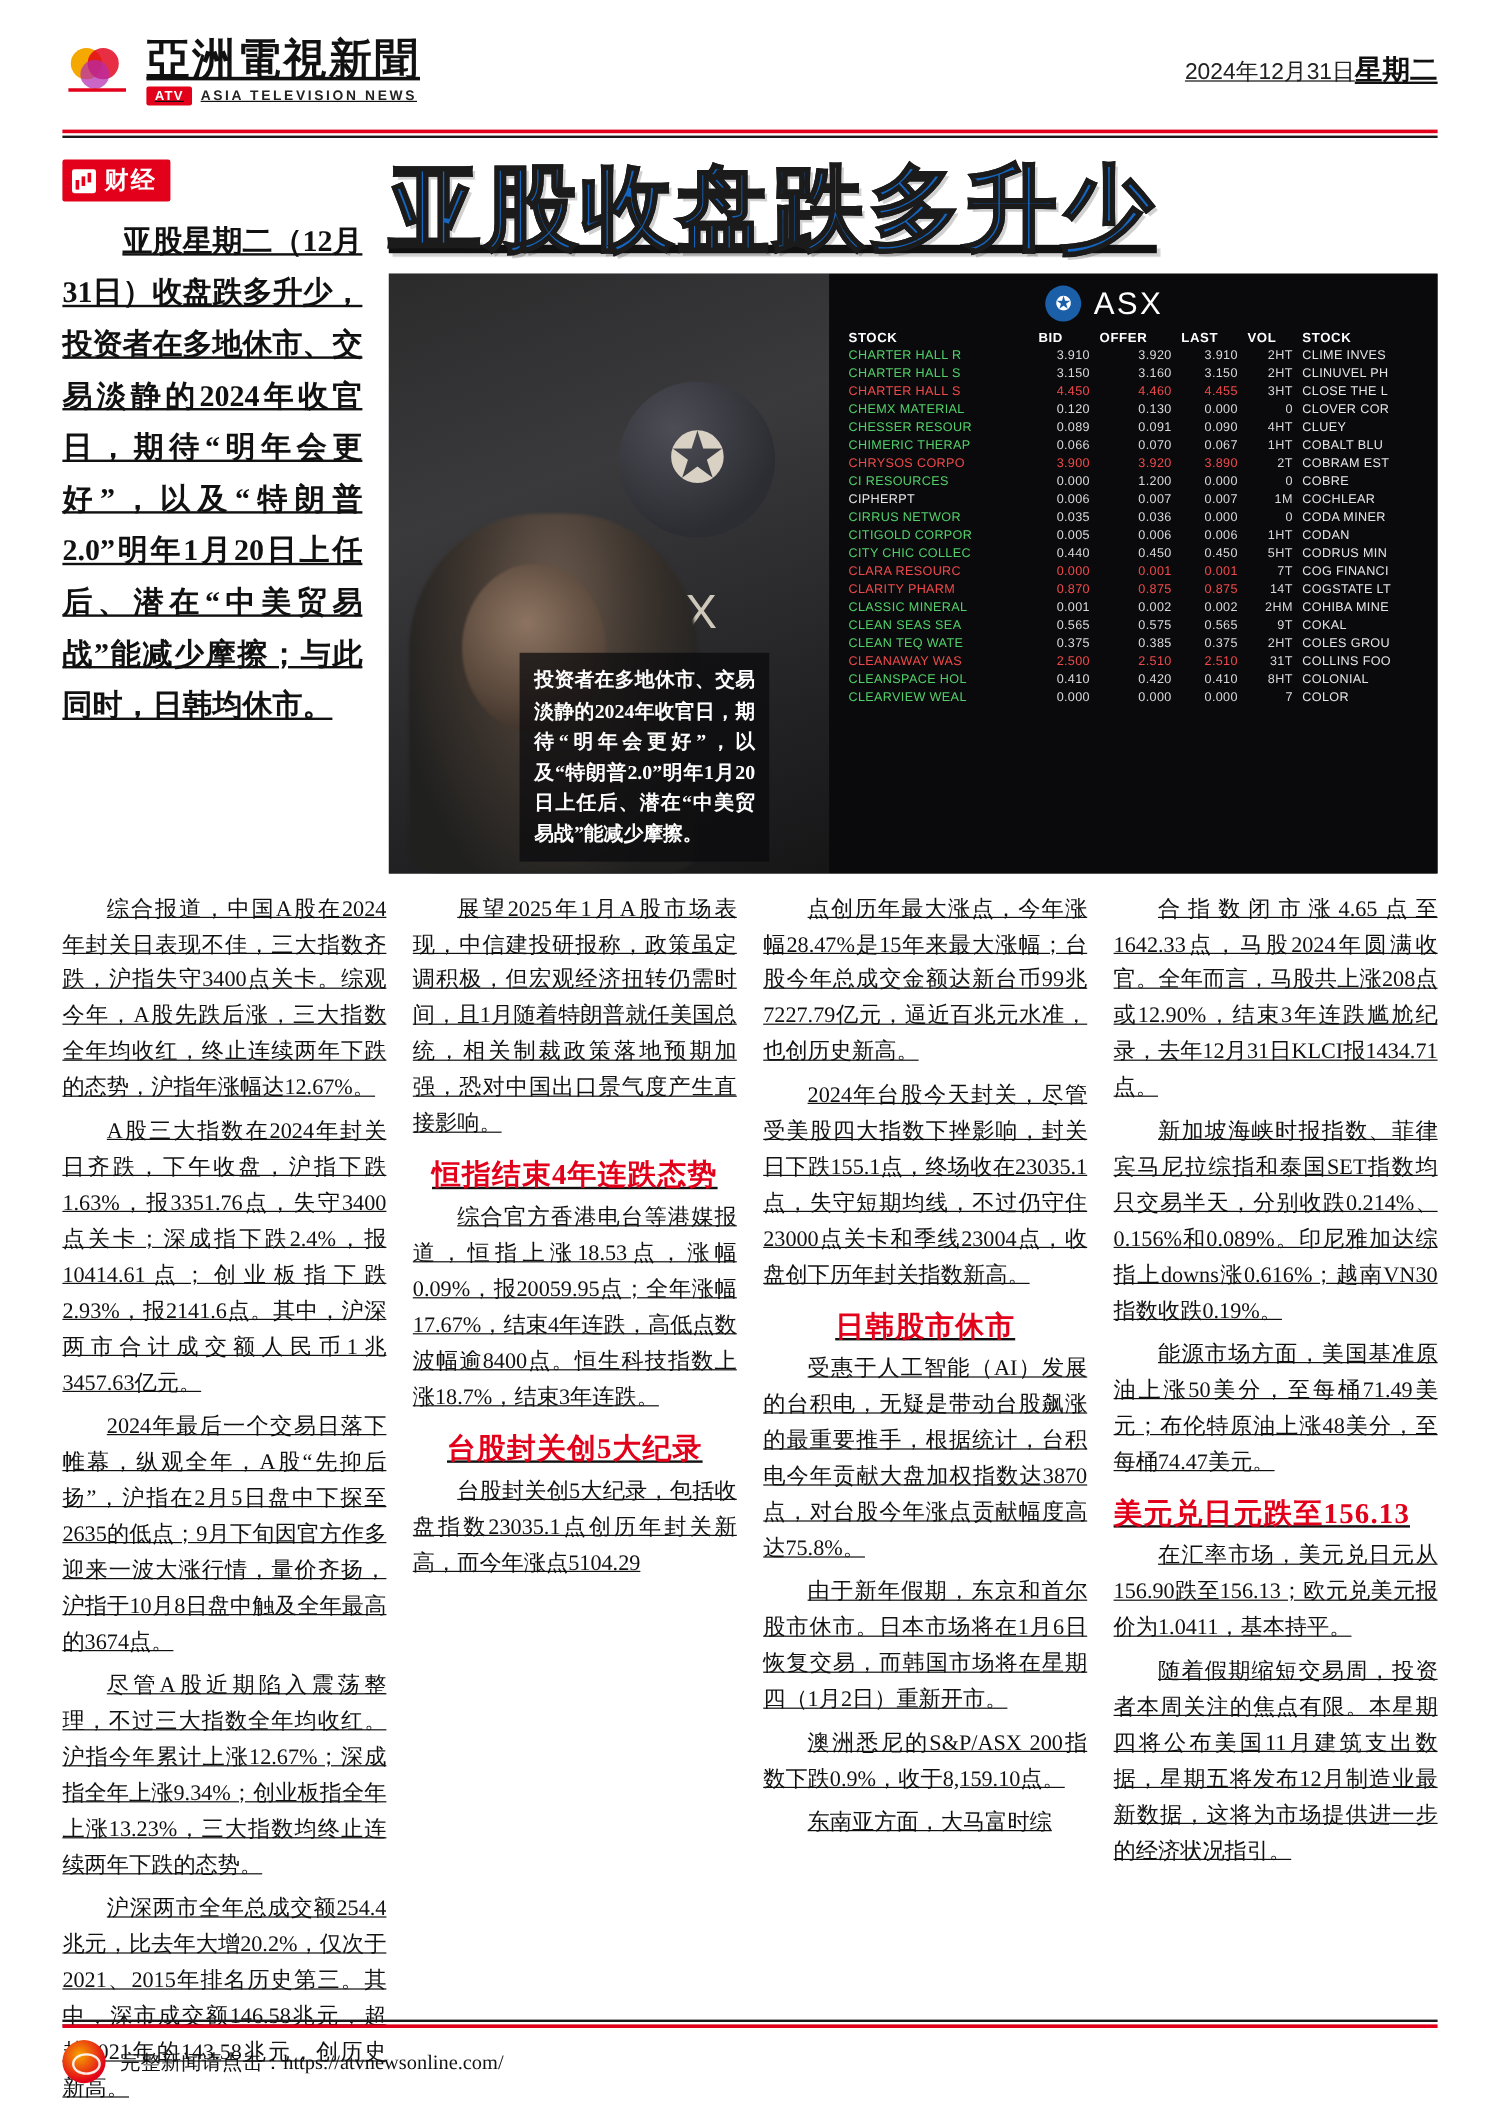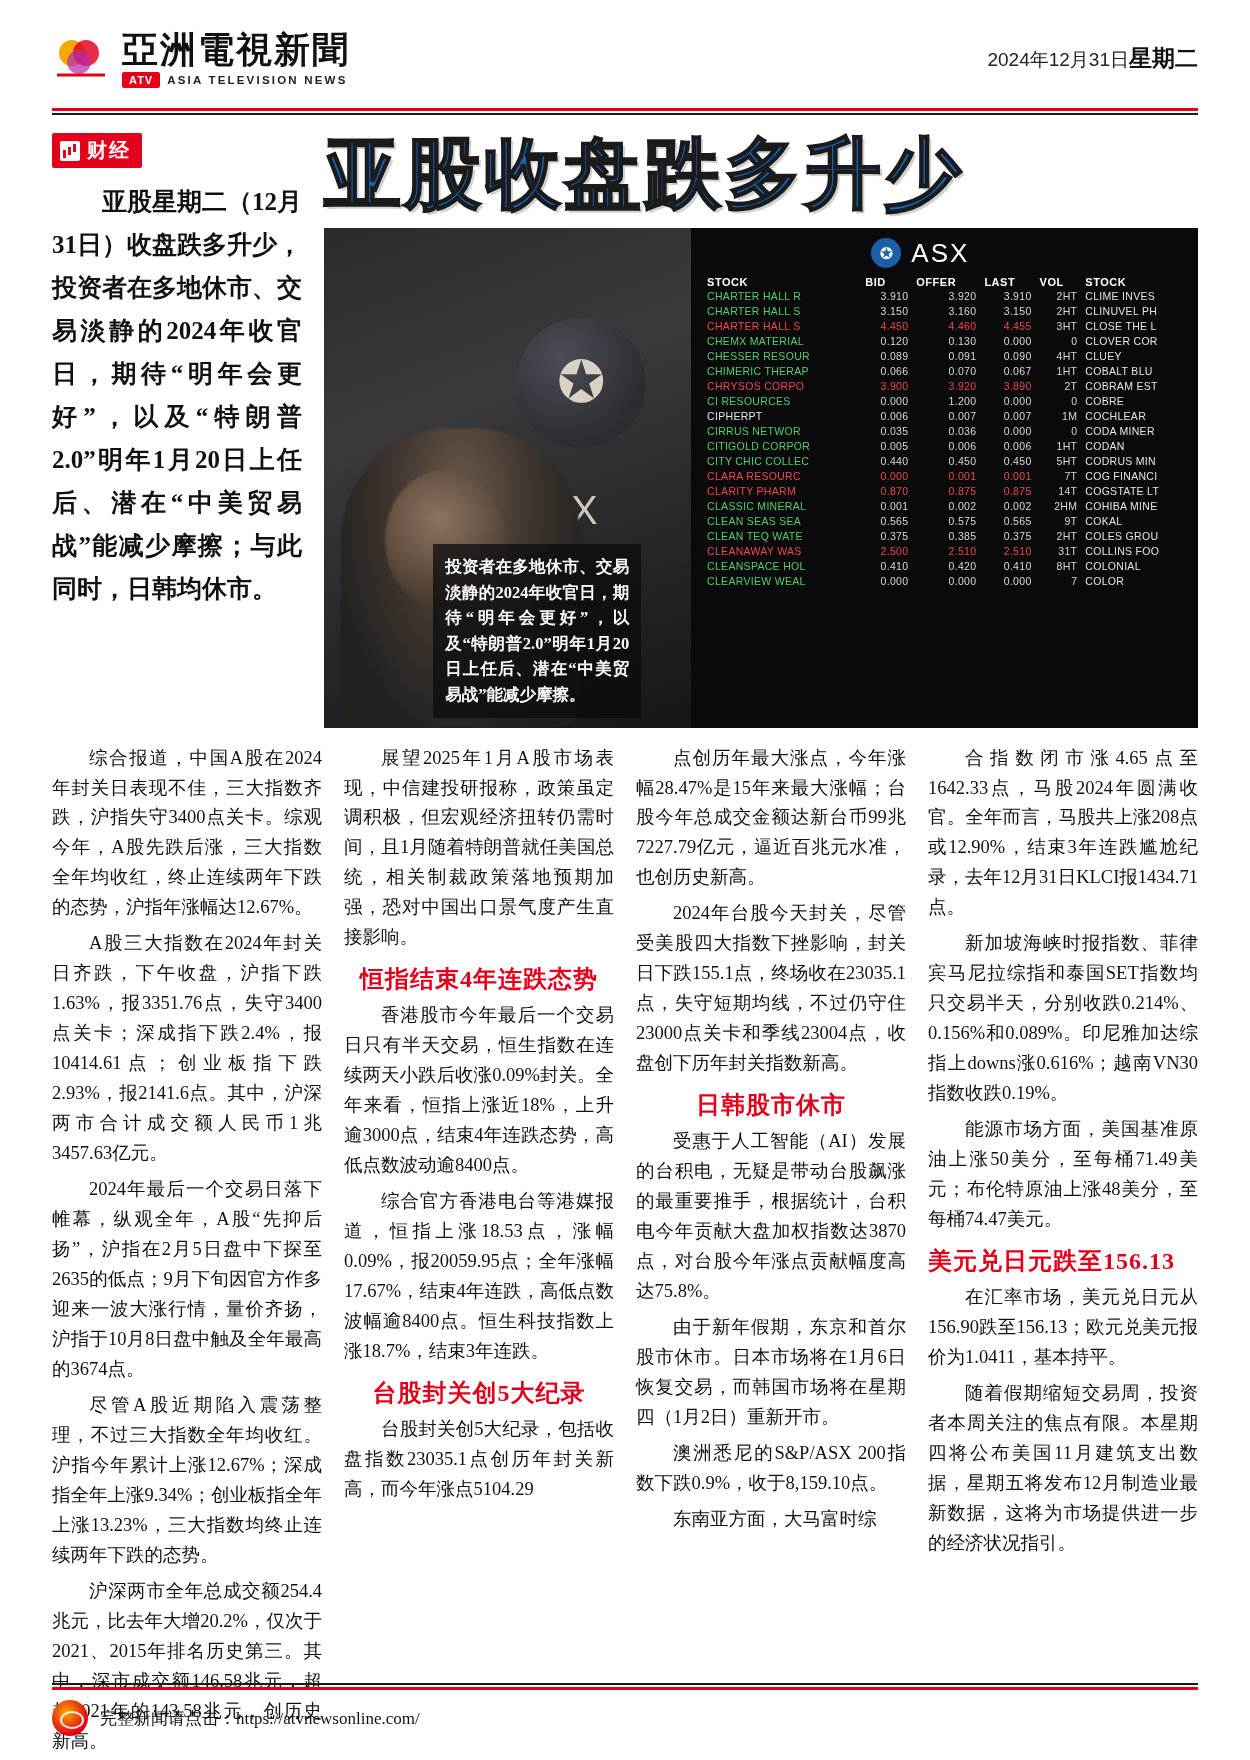--- a/index.html
+++ b/index.html
@@ -13,20 +13,21 @@
     font-family: "Liberation Sans", sans-serif;
     color: #111;
     overflow: hidden;
   }
   .page {
     position: relative;
     width: 1250px;
     height: 1760px;
     box-sizing: border-box;
     padding: 0 52px;
+    text-decoration: underline;
   }
 
   
   .masthead {
     position: relative;
     height: 92px;
     display: flex;
     align-items: center;
     justify-content: space-between;
     padding-top: 14px;
@@ -650,21 +651,20 @@
         <p>2024年最后一个交易日落下帷幕，纵观全年，A股“先抑后扬”，沪指在2月5日盘中下探至2635的低点；9月下旬因官方作多迎来一波大涨行情，量价齐扬，沪指于10月8日盘中触及全年最高的3674点。</p>
         <p>尽管A股近期陷入震荡整理，不过三大指数全年均收红。沪指今年累计上涨12.67%；深成指全年上涨9.34%；创业板指全年上涨13.23%，三大指数均终止连续两年下跌的态势。</p>
         <p>沪深两市全年总成交额254.4兆元，比去年大增20.2%，仅次于2021、2015年排名历史第三。其中，深市成交额146.58兆元，超越2021年的143.58兆元，创历史新高。</p>
 
       </div>
     </div>
 
     <div class="col">
       <p>展望2025年1月A股市场表现，中信建投研报称，政策虽定调积极，但宏观经济扭转仍需时间，且1月随着特朗普就任美国总统，相关制裁政策落地预期加强，恐对中国出口景气度产生直接影响。</p>
       <div class="subhead">恒指结束4年连跌态势</div>
-      <p>香港股市今年最后一个交易日只有半天交易，恒生指数在连续两天小跌后收涨0.09%封关。全年来看，恒指上涨近18%，上升逾3000点，结束4年连跌态势，高低点数波动逾8400点。</p>
       <p>综合官方香港电台等港媒报道，恒指上涨18.53点，涨幅0.09%，报20059.95点；全年涨幅17.67%，结束4年连跌，高低点数波幅逾8400点。恒生科技指数上涨18.7%，结束3年连跌。</p>
       <div class="subhead">台股封关创5大纪录</div>
       <p>台股封关创5大纪录，包括收盘指数23035.1点创历年封关新高，而今年涨点5104.29</p>
     </div>
 
     <div class="col">
       <p>点创历年最大涨点，今年涨幅28.47%是15年来最大涨幅；台股今年总成交金额达新台币99兆7227.79亿元，逼近百兆元水准，也创历史新高。</p>
       <p>2024年台股今天封关，尽管受美股四大指数下挫影响，封关日下跌155.1点，终场收在23035.1点，失守短期均线，不过仍守住23000点关卡和季线23004点，收盘创下历年封关指数新高。</p>
       <div class="subhead">日韩股市休市</div>
       <p>受惠于人工智能（AI）发展的台积电，无疑是带动台股飙涨的最重要推手，根据统计，台积电今年贡献大盘加权指数达3870点，对台股今年涨点贡献幅度高达75.8%。</p>

